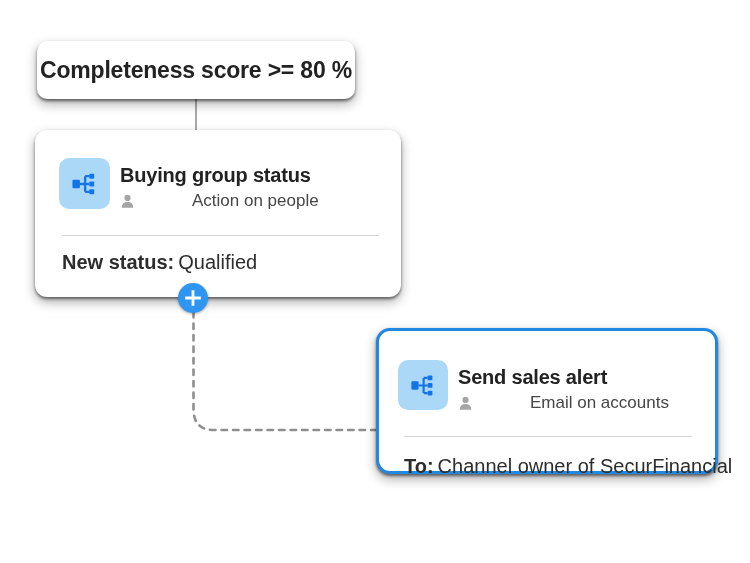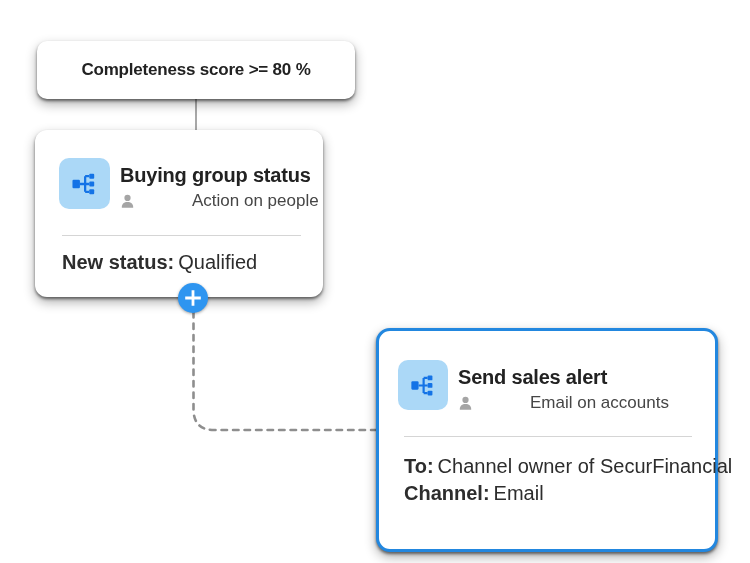--- a/index.html
+++ b/index.html
@@ -31,33 +31,33 @@
   }
   .card-condition {
     left: 37px; top: 41px;
     width: 318px; height: 58px;
     border-radius: 10px;
     display: flex;
     align-items: center;
     justify-content: center;
   }
   .cond-title {
-    font-size: 17px;
+    font-size: 23px;
     font-weight: 700;
     color: #222222;
     letter-spacing: -0.2px;
   }
   .card-action {
     left: 35px; top: 130px;
-    width: 288px; height: 167px;
+    width: 366px; height: 167px;
     border-radius: 12px;
   }
   .card-selected {
     left: 376px; top: 328px;
-    width: 342px; height: 224px;
+    width: 342px; height: 146px;
     border-radius: 14px;
     border: 3px solid #2287DF;
   }
   .head {
     display: flex;
     align-items: flex-start;
   }
   .card-action .head { padding: 28px 20px 0 24px; }
   .card-selected .head { padding: 29px 18px 0 19px; }
   .node-icon {
@@ -196,19 +196,16 @@
           </span>
           <span>Email on accounts</span>
         </div>
       </div>
     </div>
     <div class="divider"></div>
     <div class="body">
       <div class="field">
         <span class="label">To:</span><span class="value">Channel owner of SecurFinancial</span>
       </div>
-      <div class="field">
-        <span class="label">Channel:</span><span class="value">Email</span>
-      </div>
     </div>
   </div>
 
 </div>
 
 </body></html>

